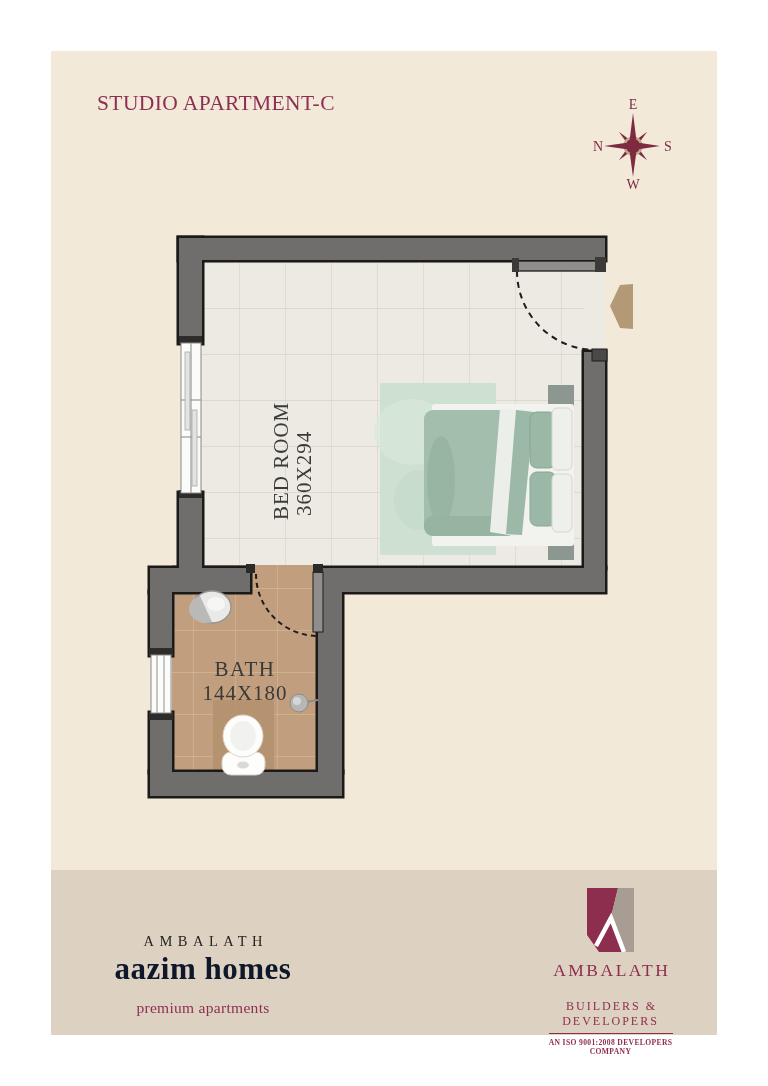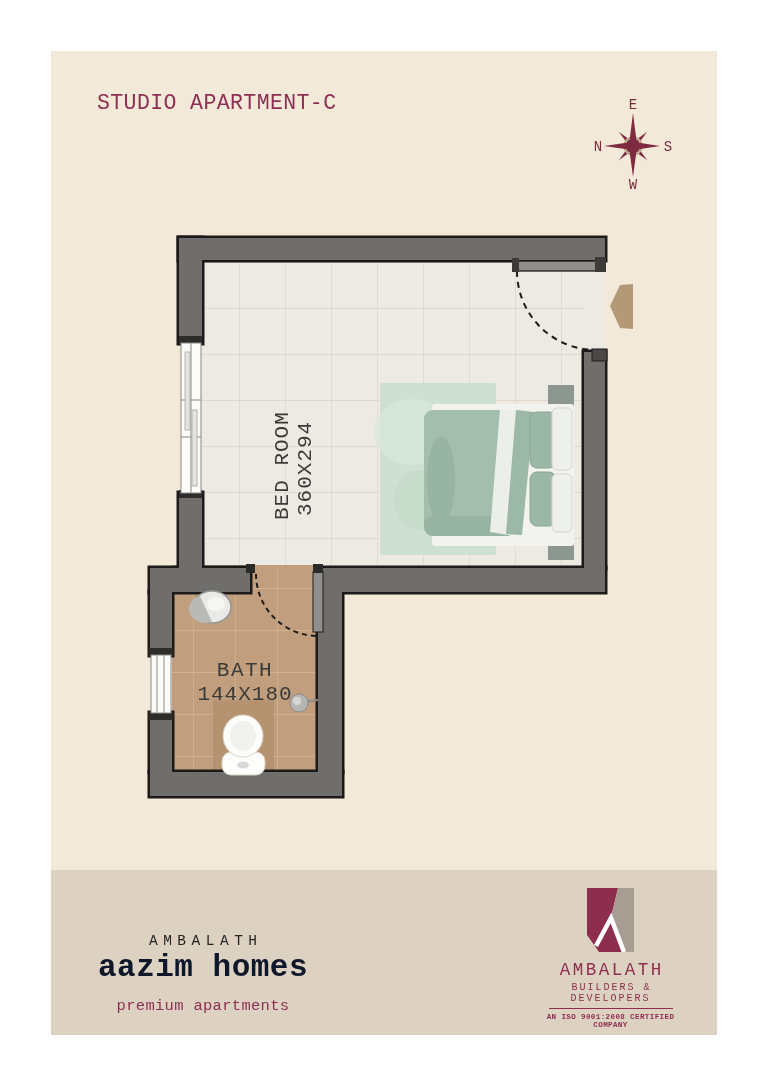--- a/index.html
+++ b/index.html
@@ -1,30 +1,30 @@
 <!DOCTYPE html>
 <html><head>
 <meta charset="utf-8">
 <style>
   html,body{margin:0;padding:0;background:#e8e8e8;}
   .canvas{position:relative;width:768px;height:1086px;background:#ffffff;overflow:hidden;
-          font-family:Liberation Mono, monospace;}
+          font-family:Liberation Serif, serif;}
   .cream{position:absolute;left:51px;top:51px;width:666px;height:819px;background:#f2e9d9;}
   .strip{position:absolute;left:51px;top:870px;width:666px;height:165px;background:#ddd2c2;}
   .title{position:absolute;left:97px;top:90px;color:#8d2f52;font-size:21.5px;line-height:27px;
          letter-spacing:.4px;font-weight:400;}
   .plan-svg{position:absolute;left:0;top:0;}
   .footer-left{position:absolute;left:85px;top:933px;width:236px;text-align:center;}
   .fl-ambalath{font-size:14.5px;letter-spacing:5.5px;color:#262421;text-indent:5.5px;}
   .fl-aazim{font-size:31px;font-weight:700;letter-spacing:.5px;color:#0f172a;margin-top:1px;}
   .fl-tag{font-size:15.5px;color:#8d2f52;margin-top:12px;letter-spacing:.3px;}
   .footer-right{position:absolute;left:538px;top:888px;width:145px;text-align:center;color:#8e2e4e;}
   .fr-mark{display:block;margin:0 auto;}
   .fr-name{font-size:17.5px;letter-spacing:2.5px;margin-top:8px;text-indent:2.5px;}
-  .fr-div{font-size:10px;letter-spacing:2px;margin-top:2px;text-indent:2px;}
+  .fr-div{font-size:12px;letter-spacing:2px;margin-top:18px;text-indent:2px;}
   .fr-rule{width:124px;height:1px;background:#8e2e4e;margin:4px auto 0;}
   .fr-iso{font-size:7.6px;font-weight:700;letter-spacing:.35px;margin-top:4px;}
 </style>
 </head>
 <body>
 
 <div class="canvas">
 
   <div class="cream"></div>
   <div class="strip"></div>
@@ -192,16 +192,16 @@
 
   <div class="footer-right">
     <svg class="fr-mark" width="47" height="64" viewBox="0 0 47 64">
       <polygon points="0,0 31,0 24,29 35,64 12,64 0,47" fill="#8e2e4e"></polygon>
       <polygon points="31,0 47,0 47,64 37,64 24,29" fill="#a89d92"></polygon>
       <path d="M9,58 L24,30 L37,64" fill="none" stroke="#ffffff" stroke-width="4.5"></path>
     </svg>
     <div class="fr-name">AMBALATH</div>
     <div class="fr-div">BUILDERS &amp; DEVELOPERS</div>
     <div class="fr-rule"></div>
-    <div class="fr-iso">AN ISO 9001:2008 CERTIFIED COMPANY</div>
+    <div class="fr-iso">AN ISO 9001:2008 DEVELOPERS COMPANY</div>
   </div>
 
 </div>
 
 </body></html>

